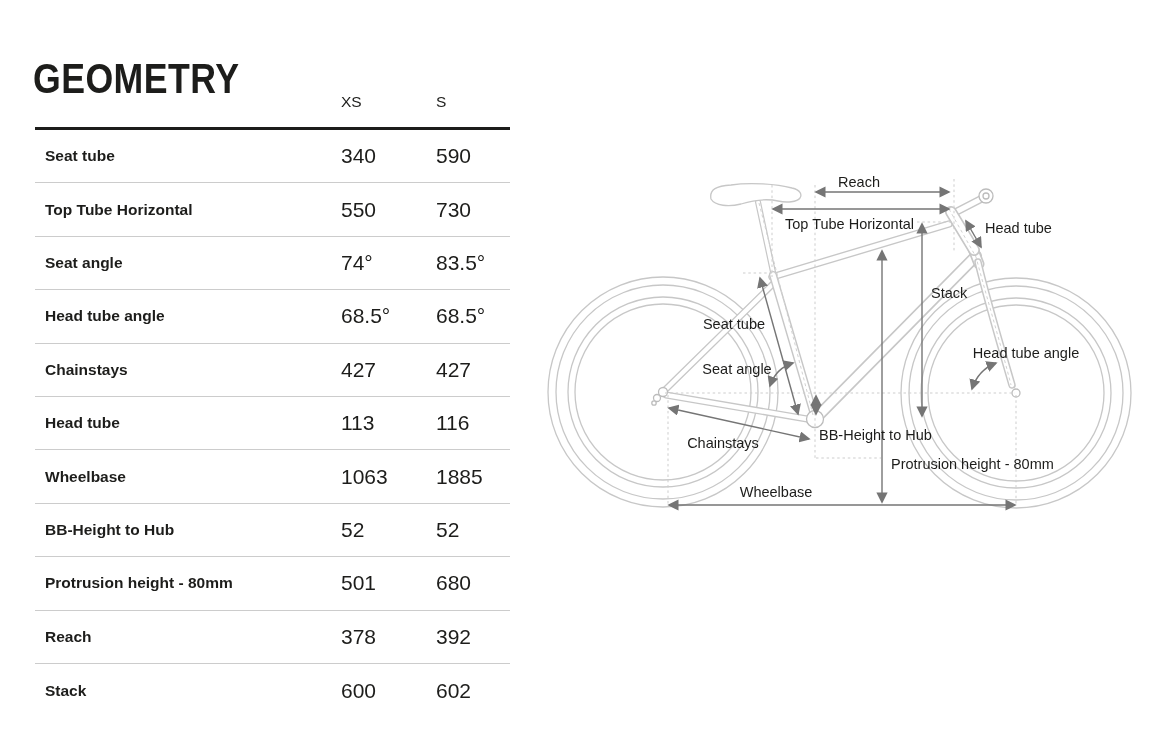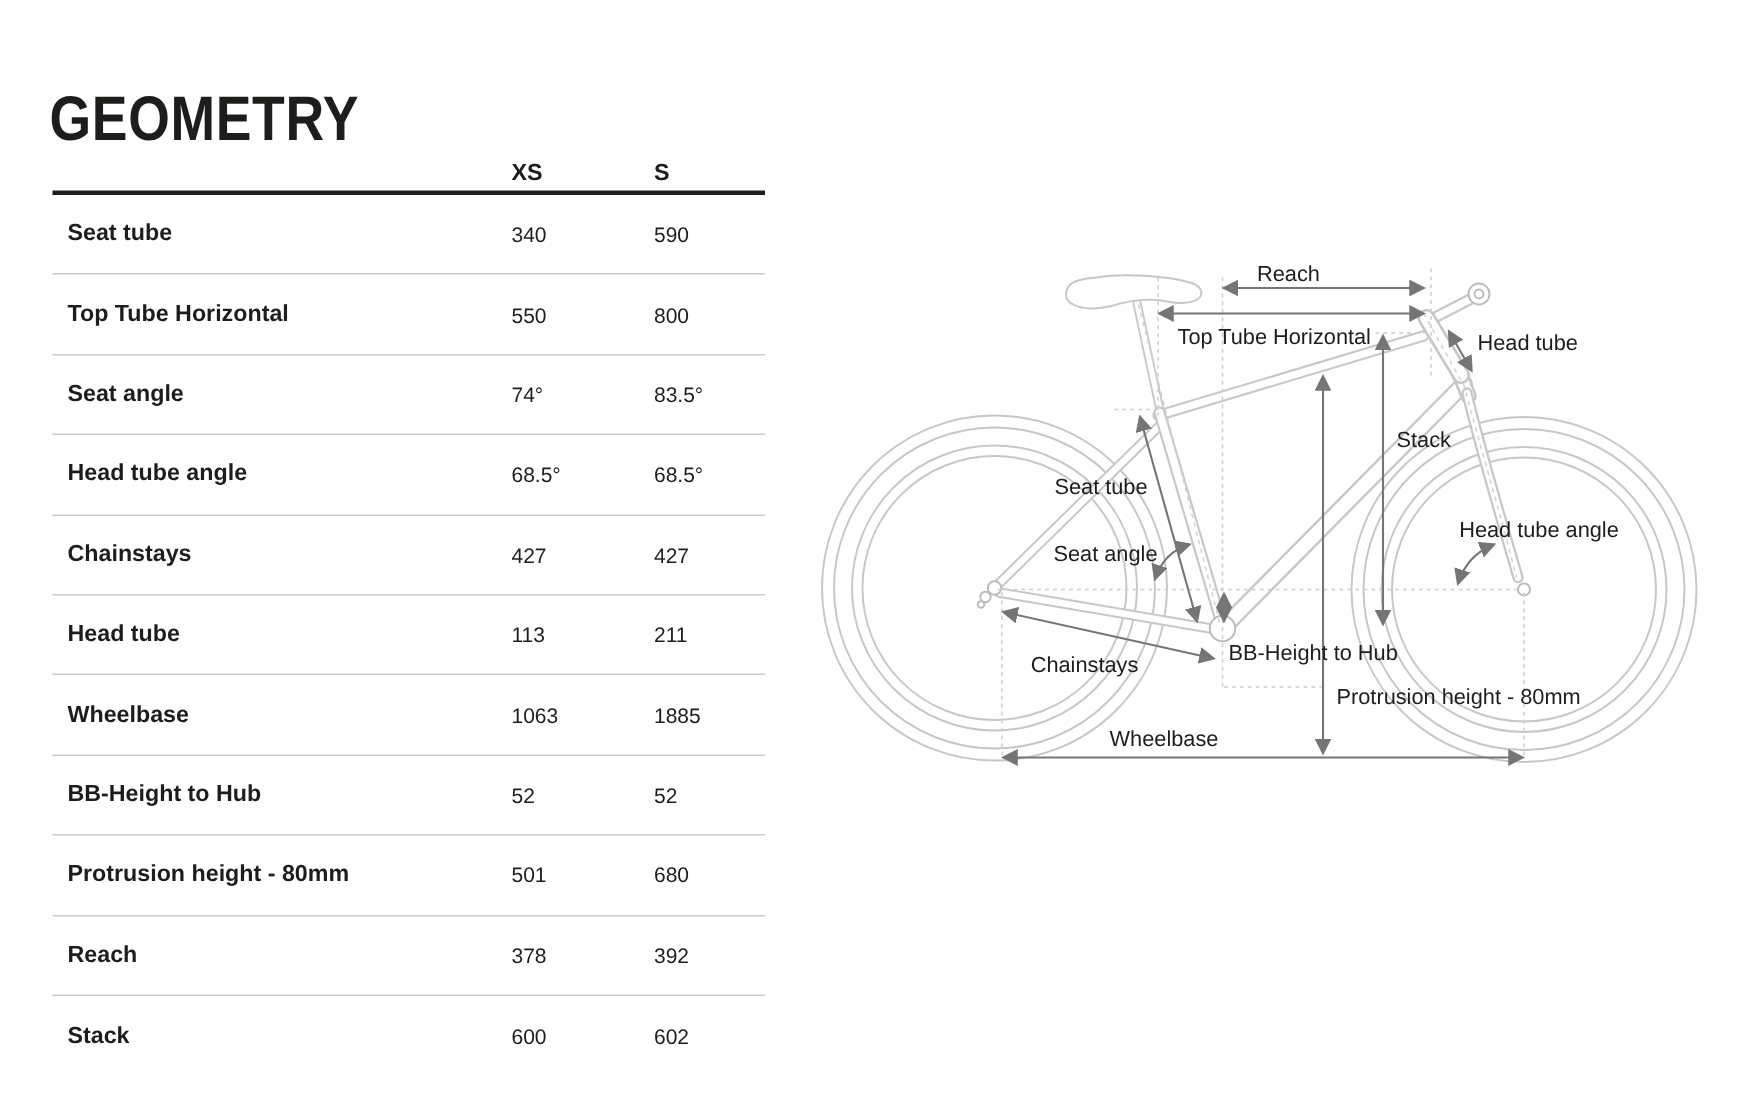--- a/index.html
+++ b/index.html
@@ -7,28 +7,28 @@
        font-family:"Liberation Sans",sans-serif;color:#1d1d1b;}
 
   
   .page-title{position:absolute;left:33px;top:30px;font-size:42px;line-height:42px;
     font-weight:700;letter-spacing:.5px;transform:scaleX(.85);transform-origin:left top;
     white-space:nowrap;}
 
   
   .geo-table{position:absolute;left:35px;top:88px;width:475px;}
   .thead{position:relative;height:39px;}
-  .th{position:absolute;top:19px;font-size:15.5px;font-weight:700;}
+  .th{position:absolute;top:5px;font-size:15.5px;font-weight:400;}
   .col-xs{left:306px;} .col-s{left:401px;}
   .head-rule{height:3px;background:#1d1d1b;}
   .row{position:relative;height:53.4px;border-bottom:1px solid #cccccc;box-sizing:border-box;}
   .row:last-child{border-bottom:none;}
   .rl{position:absolute;left:10px;top:50%;transform:translateY(-50%);
       font-weight:700;font-size:15.5px;white-space:nowrap;}
-  .rv{position:absolute;top:50%;transform:translateY(-50%);font-size:14px;}
+  .rv{position:absolute;top:50%;transform:translateY(-50%);font-size:21px;}
 
   
   .diagram{position:absolute;left:545px;top:165px;}
   .wheel{fill:none;stroke:#c7c7c7;stroke-width:1.3;}
   .tube-o{fill:none;stroke:#c7c7c7;stroke-width:7;stroke-linecap:round;}
   .tube-i{fill:none;stroke:#ffffff;stroke-width:4.4;stroke-linecap:round;}
   .node{fill:#ffffff;stroke:#bcbcbc;stroke-width:1.3;}
   .axis{fill:none;stroke:#d2d2d2;stroke-width:1;stroke-dasharray:3 3;}
   .ref{fill:none;stroke:#cdcdcd;stroke-width:1;stroke-dasharray:2.5 2.8;}
   .dim{fill:none;stroke:#757575;stroke-width:1.4;}
@@ -47,41 +47,41 @@
   <div class="head-rule"></div>
 
   <div class="row">
     <span class="rl">Seat tube</span>
     <span class="rv col-xs">340</span>
     <span class="rv col-s">590</span>
   </div>
   <div class="row">
     <span class="rl">Top Tube Horizontal</span>
     <span class="rv col-xs">550</span>
-    <span class="rv col-s">800</span>
+    <span class="rv col-s">730</span>
   </div>
   <div class="row">
     <span class="rl">Seat angle</span>
     <span class="rv col-xs">74°</span>
     <span class="rv col-s">83.5°</span>
   </div>
   <div class="row">
     <span class="rl">Head tube angle</span>
     <span class="rv col-xs">68.5°</span>
     <span class="rv col-s">68.5°</span>
   </div>
   <div class="row">
     <span class="rl">Chainstays</span>
     <span class="rv col-xs">427</span>
     <span class="rv col-s">427</span>
   </div>
   <div class="row">
     <span class="rl">Head tube</span>
     <span class="rv col-xs">113</span>
-    <span class="rv col-s">211</span>
+    <span class="rv col-s">116</span>
   </div>
   <div class="row">
     <span class="rl">Wheelbase</span>
     <span class="rv col-xs">1063</span>
     <span class="rv col-s">1885</span>
   </div>
   <div class="row">
     <span class="rl">BB-Height to Hub</span>
     <span class="rv col-xs">52</span>
     <span class="rv col-s">52</span>

